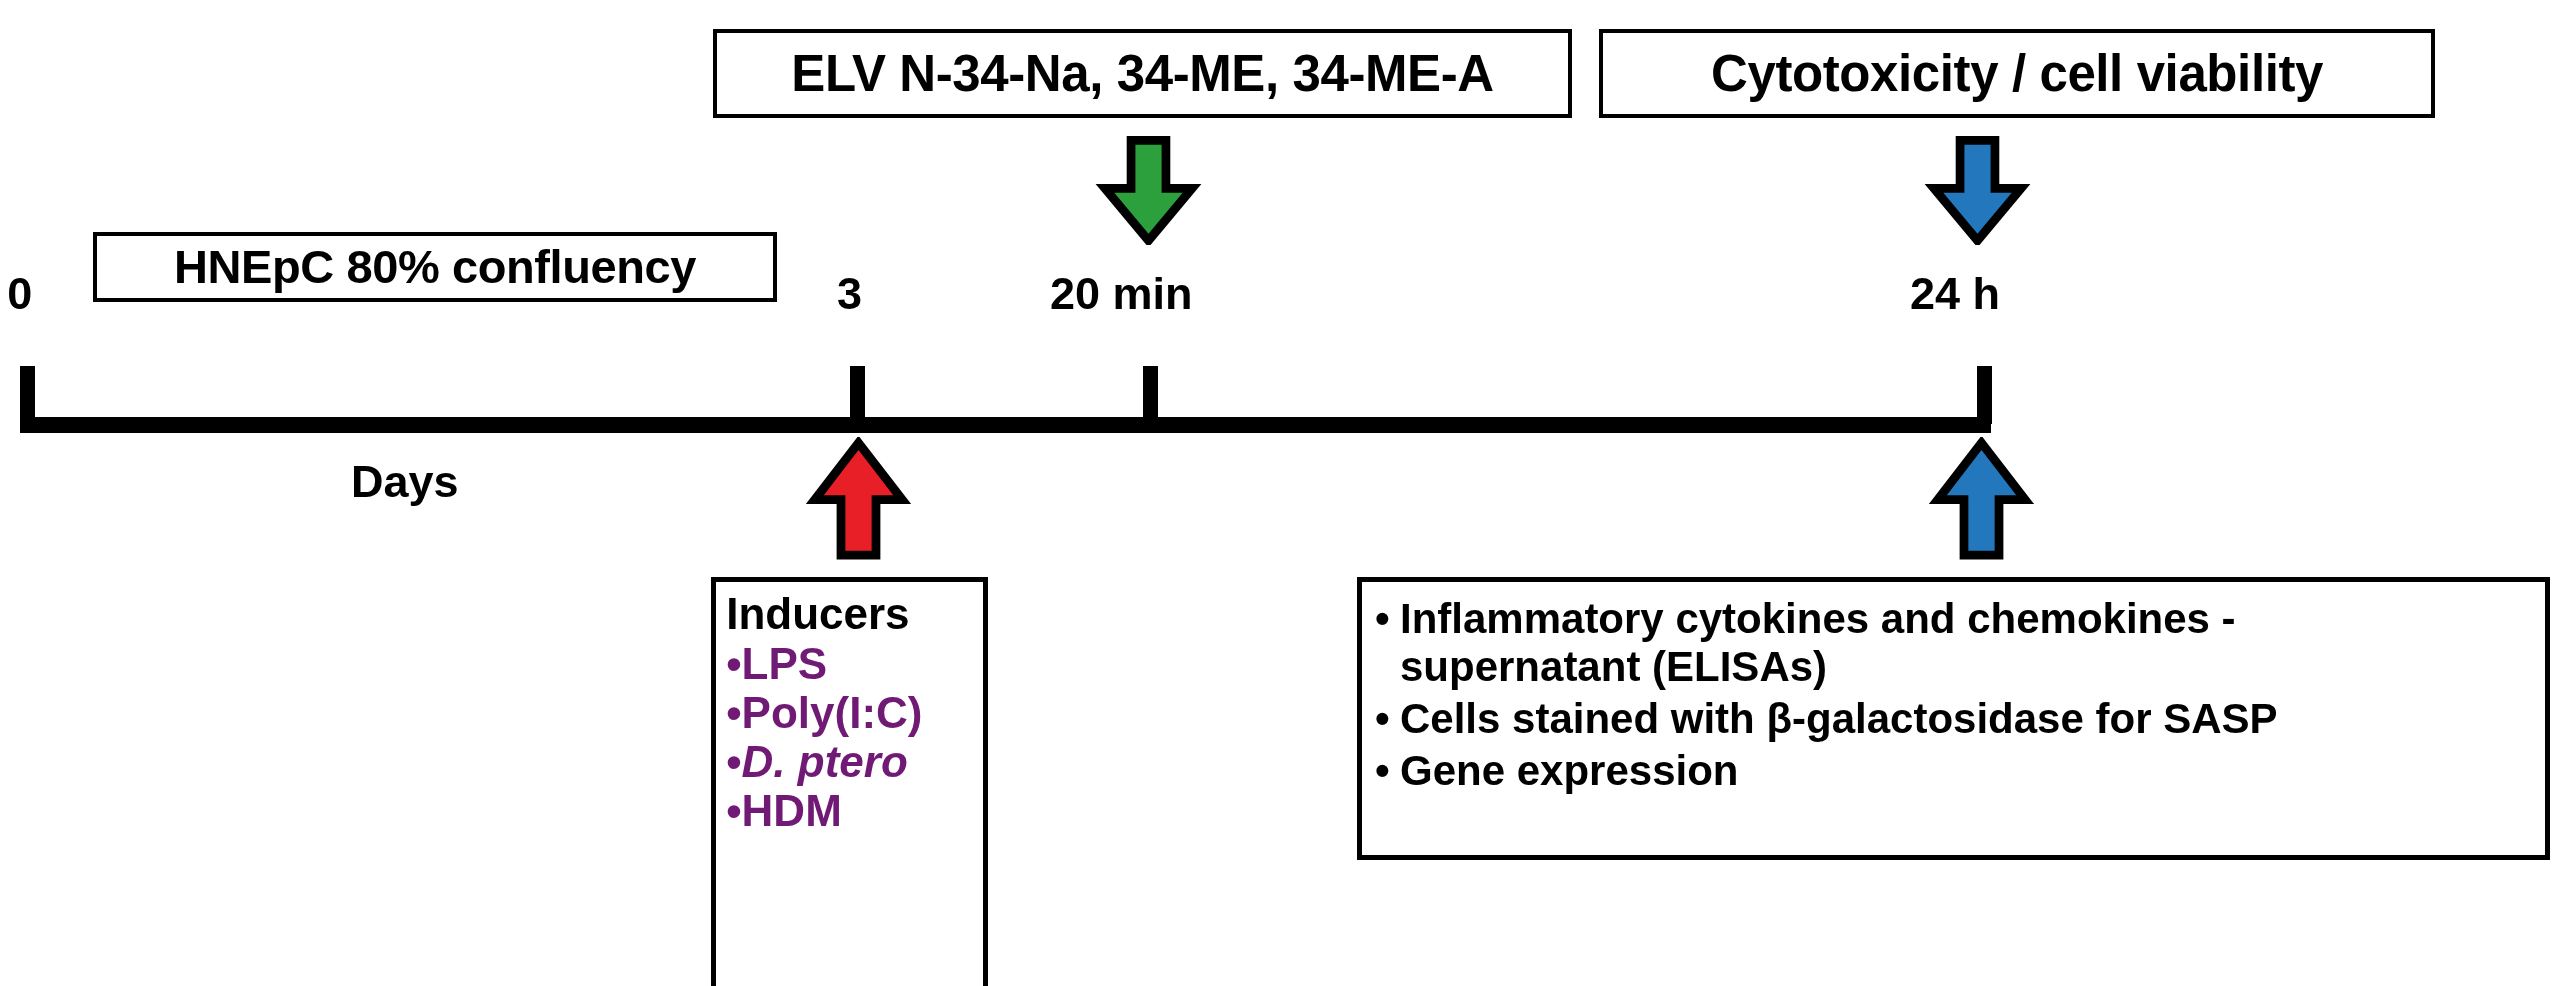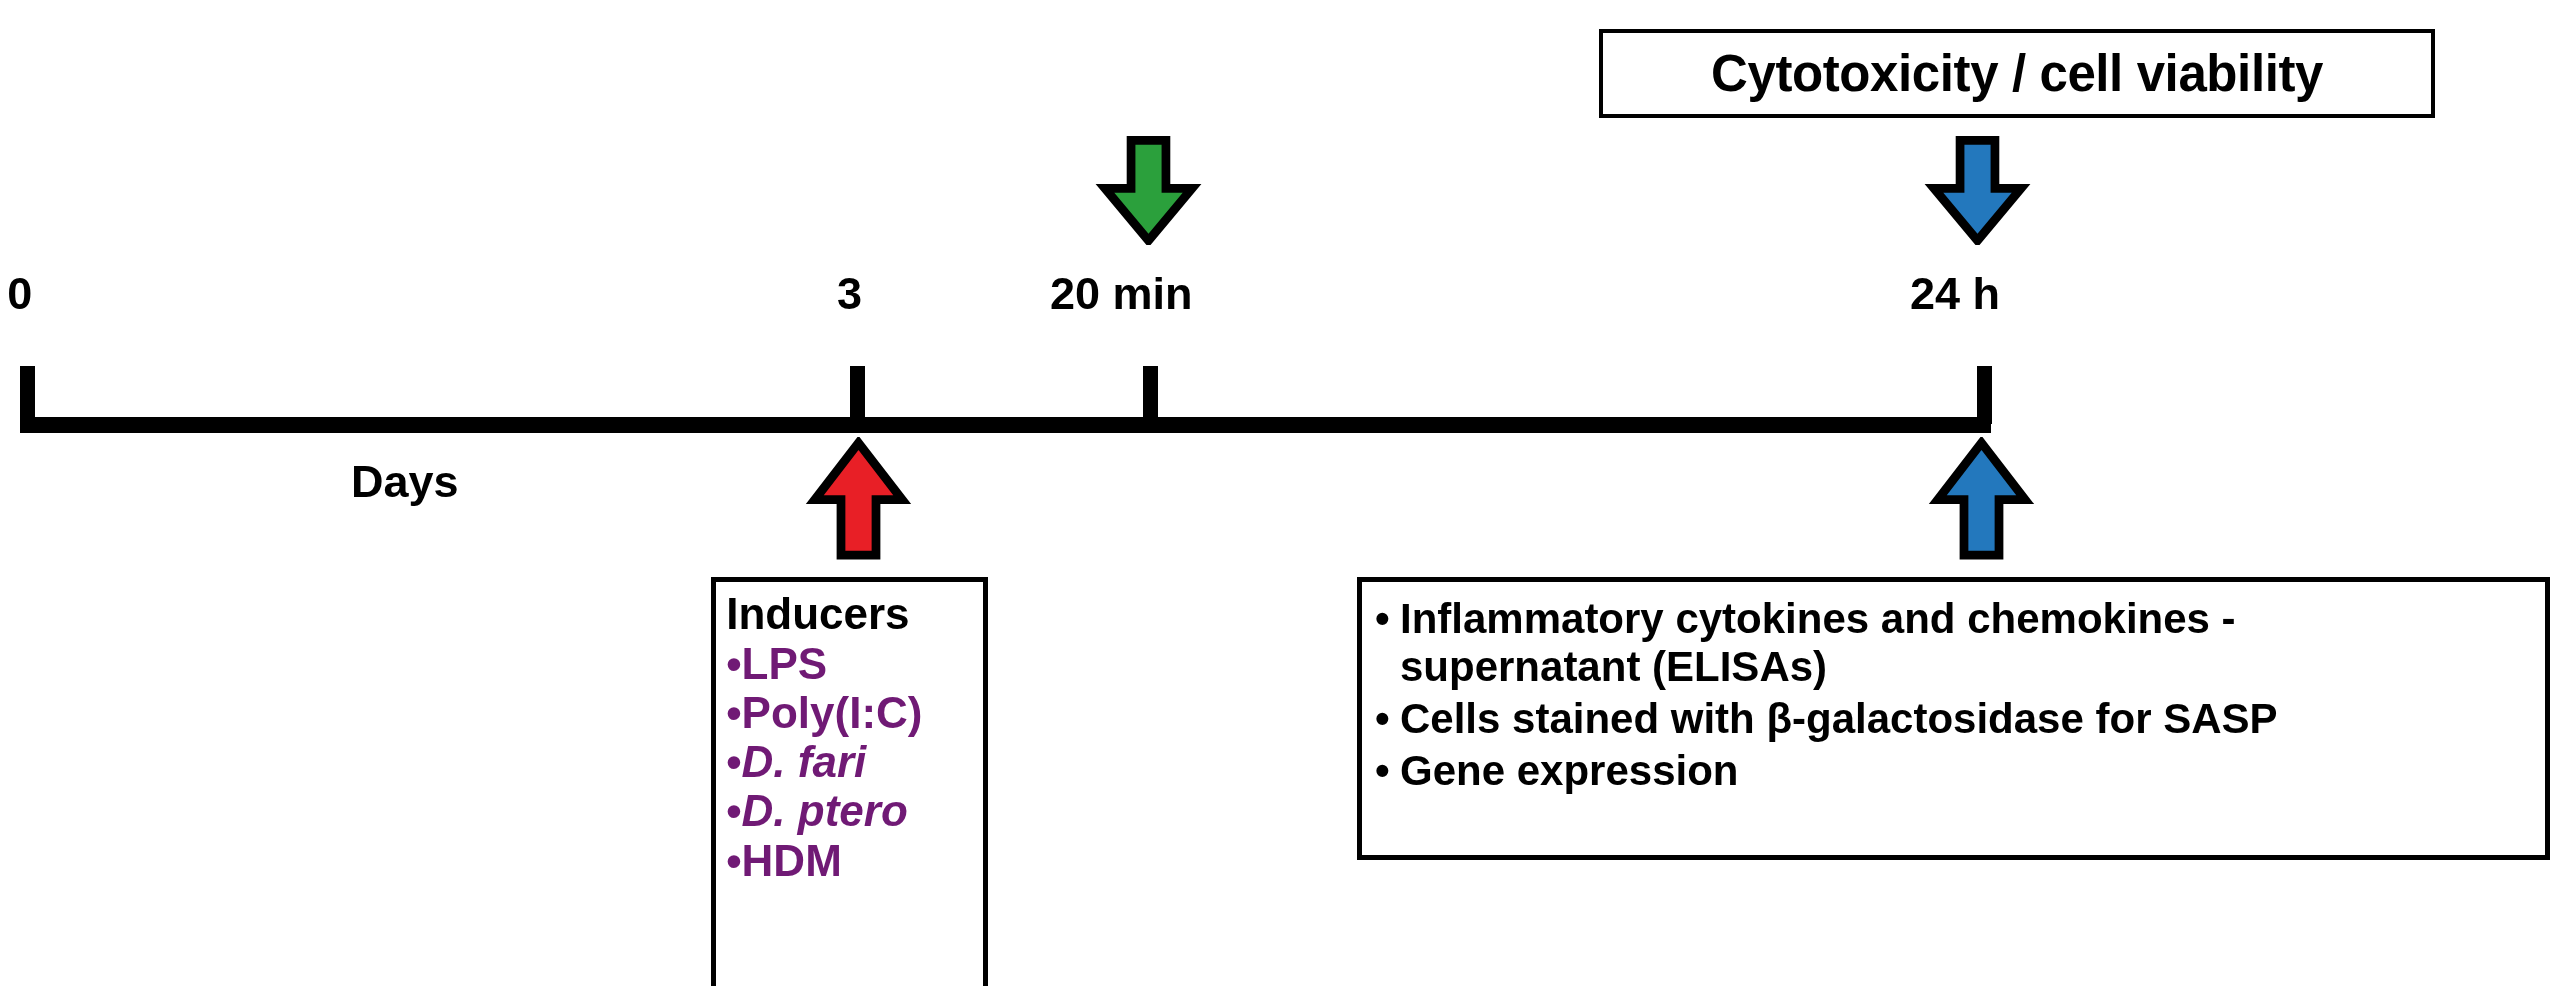--- a/index.html
+++ b/index.html
@@ -163,25 +163,31 @@
   #arrow-green { left: 1090px; top: 136px; }
   #arrow-blue-down { left: 1919px; top: 136px; }
   #arrow-red-up { left: 800px; top: 437px; }
   #arrow-blue-up { left: 1923px; top: 437px; }
 </style>
 </head>
 <body>
 
 <div id="canvas">
 
+  <div class="labelbox" id="box-elv">
+    <span class="boxtext">ELV N-34-Na, 34-ME, 34-ME-A</span>
+  </div>
 
   <div class="labelbox" id="box-cytotox">
     <span class="boxtext">Cytotoxicity / cell viability</span>
   </div>
 
+  <div class="labelbox" id="box-hnepc">
+    <span class="boxtext">HNEpC 80% confluency</span>
+  </div>
 
   <div class="arrow" id="arrow-green">
     <svg width="117" height="109" viewBox="0 0 160 150" aria-hidden="true">
       <polygon points="56,6 104,6 104,72 140,72 80,144 20,72 56,72" fill="#2ba03c" stroke="#000000" stroke-width="12" stroke-linejoin="miter"></polygon>
     </svg>
   </div>
 
   <div class="arrow" id="arrow-blue-down">
     <svg width="117" height="109" viewBox="0 0 160 150" aria-hidden="true">
       <polygon points="56,6 104,6 104,72 140,72 80,144 20,72 56,72" fill="#2378bd" stroke="#000000" stroke-width="12" stroke-linejoin="miter"></polygon>
@@ -215,23 +221,20 @@
 
   <div id="box-inducers">
     <div class="ind-title">Inducers</div>
     <div class="ind-item">
       <span class="bullet">•</span><span>LPS</span>
     </div>
     <div class="ind-item">
       <span class="bullet">•</span><span>Poly(I:C)</span>
     </div>
     <div class="ind-item italic">
-      <span class="bullet" style="font-style:normal">•</span><span>D. fari</span>
-    </div>
-    <div class="ind-item italic">
       <span class="bullet" style="font-style:normal">•</span><span>D. ptero</span>
     </div>
     <div class="ind-item">
       <span class="bullet">•</span><span>HDM</span>
     </div>
   </div>
 
   <div id="box-assays">
     <div class="assay-row">
       <span class="assay-bullet">•</span>

